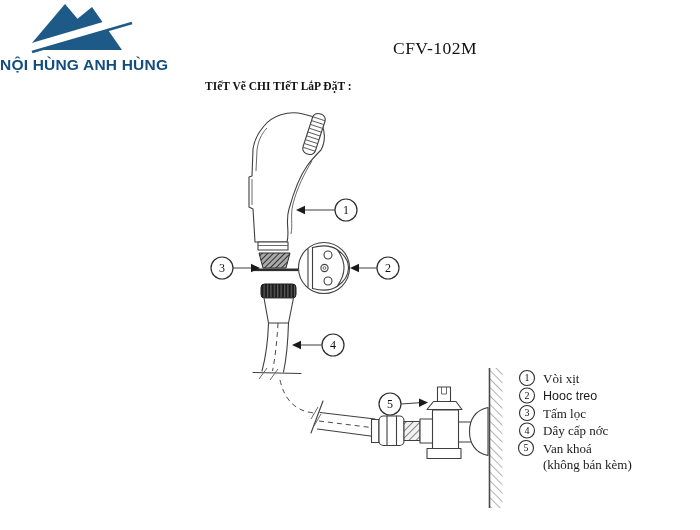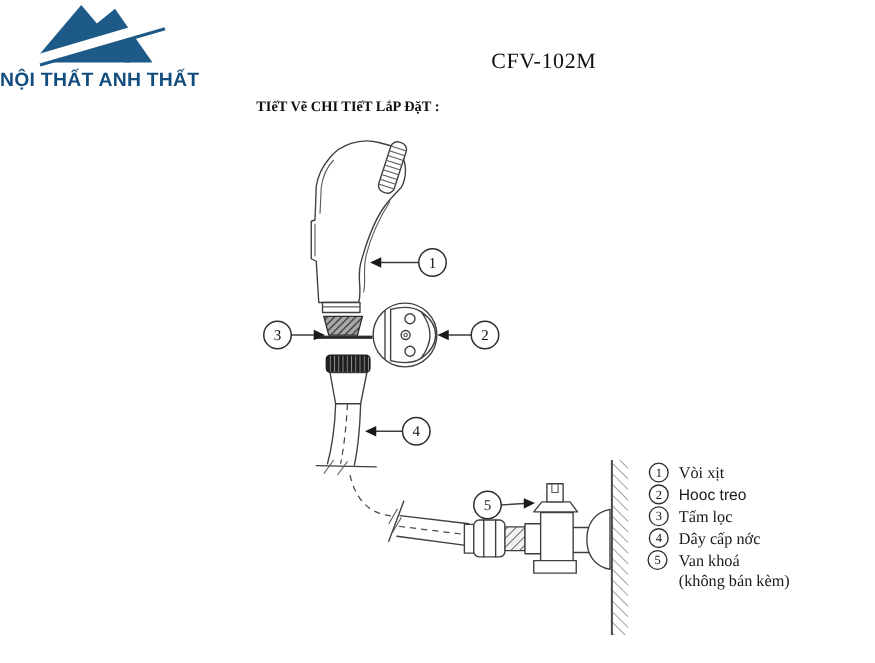--- a/index.html
+++ b/index.html
@@ -37,21 +37,21 @@
 
   <div class="brand">
     <svg class="brand-mark" viewBox="0 0 118 53" preserveAspectRatio="xMidYMid meet">
       <g fill="#1e5a87" stroke="none">
         <polygon points="47,2 8,48 86,48"></polygon>
         <polygon points="74,5 104,48 82,48 58,18"></polygon>
       </g>
       <polygon points="0,45 112,12 118,19 6,53" fill="#ffffff"></polygon>
       <path d="M14,50 L114,21" stroke="#1e5a87" stroke-width="2.6" fill="none"></path>
     </svg>
-    <div class="brand-name">NỘI THẤT ANH THẤT</div>
+    <div class="brand-name">NỘI HÙNG ANH HÙNG</div>
   </div>
 
   <div class="title">CFV-102M</div>
   <div class="subtitle">TIếT Vẽ CHI TIếT LắP ĐặT :</div>
 
   <svg class="diagram" viewBox="0 0 700 530">
     <defs>
       <pattern id="filterHatch" width="4" height="4" patternUnits="userSpaceOnUse" patternTransform="rotate(45)">
         <rect width="4" height="4" fill="#a9a9a9"></rect>
         <line x1="0" y1="0" x2="0" y2="4" stroke="#2e2e2e" stroke-width="2"></line>

